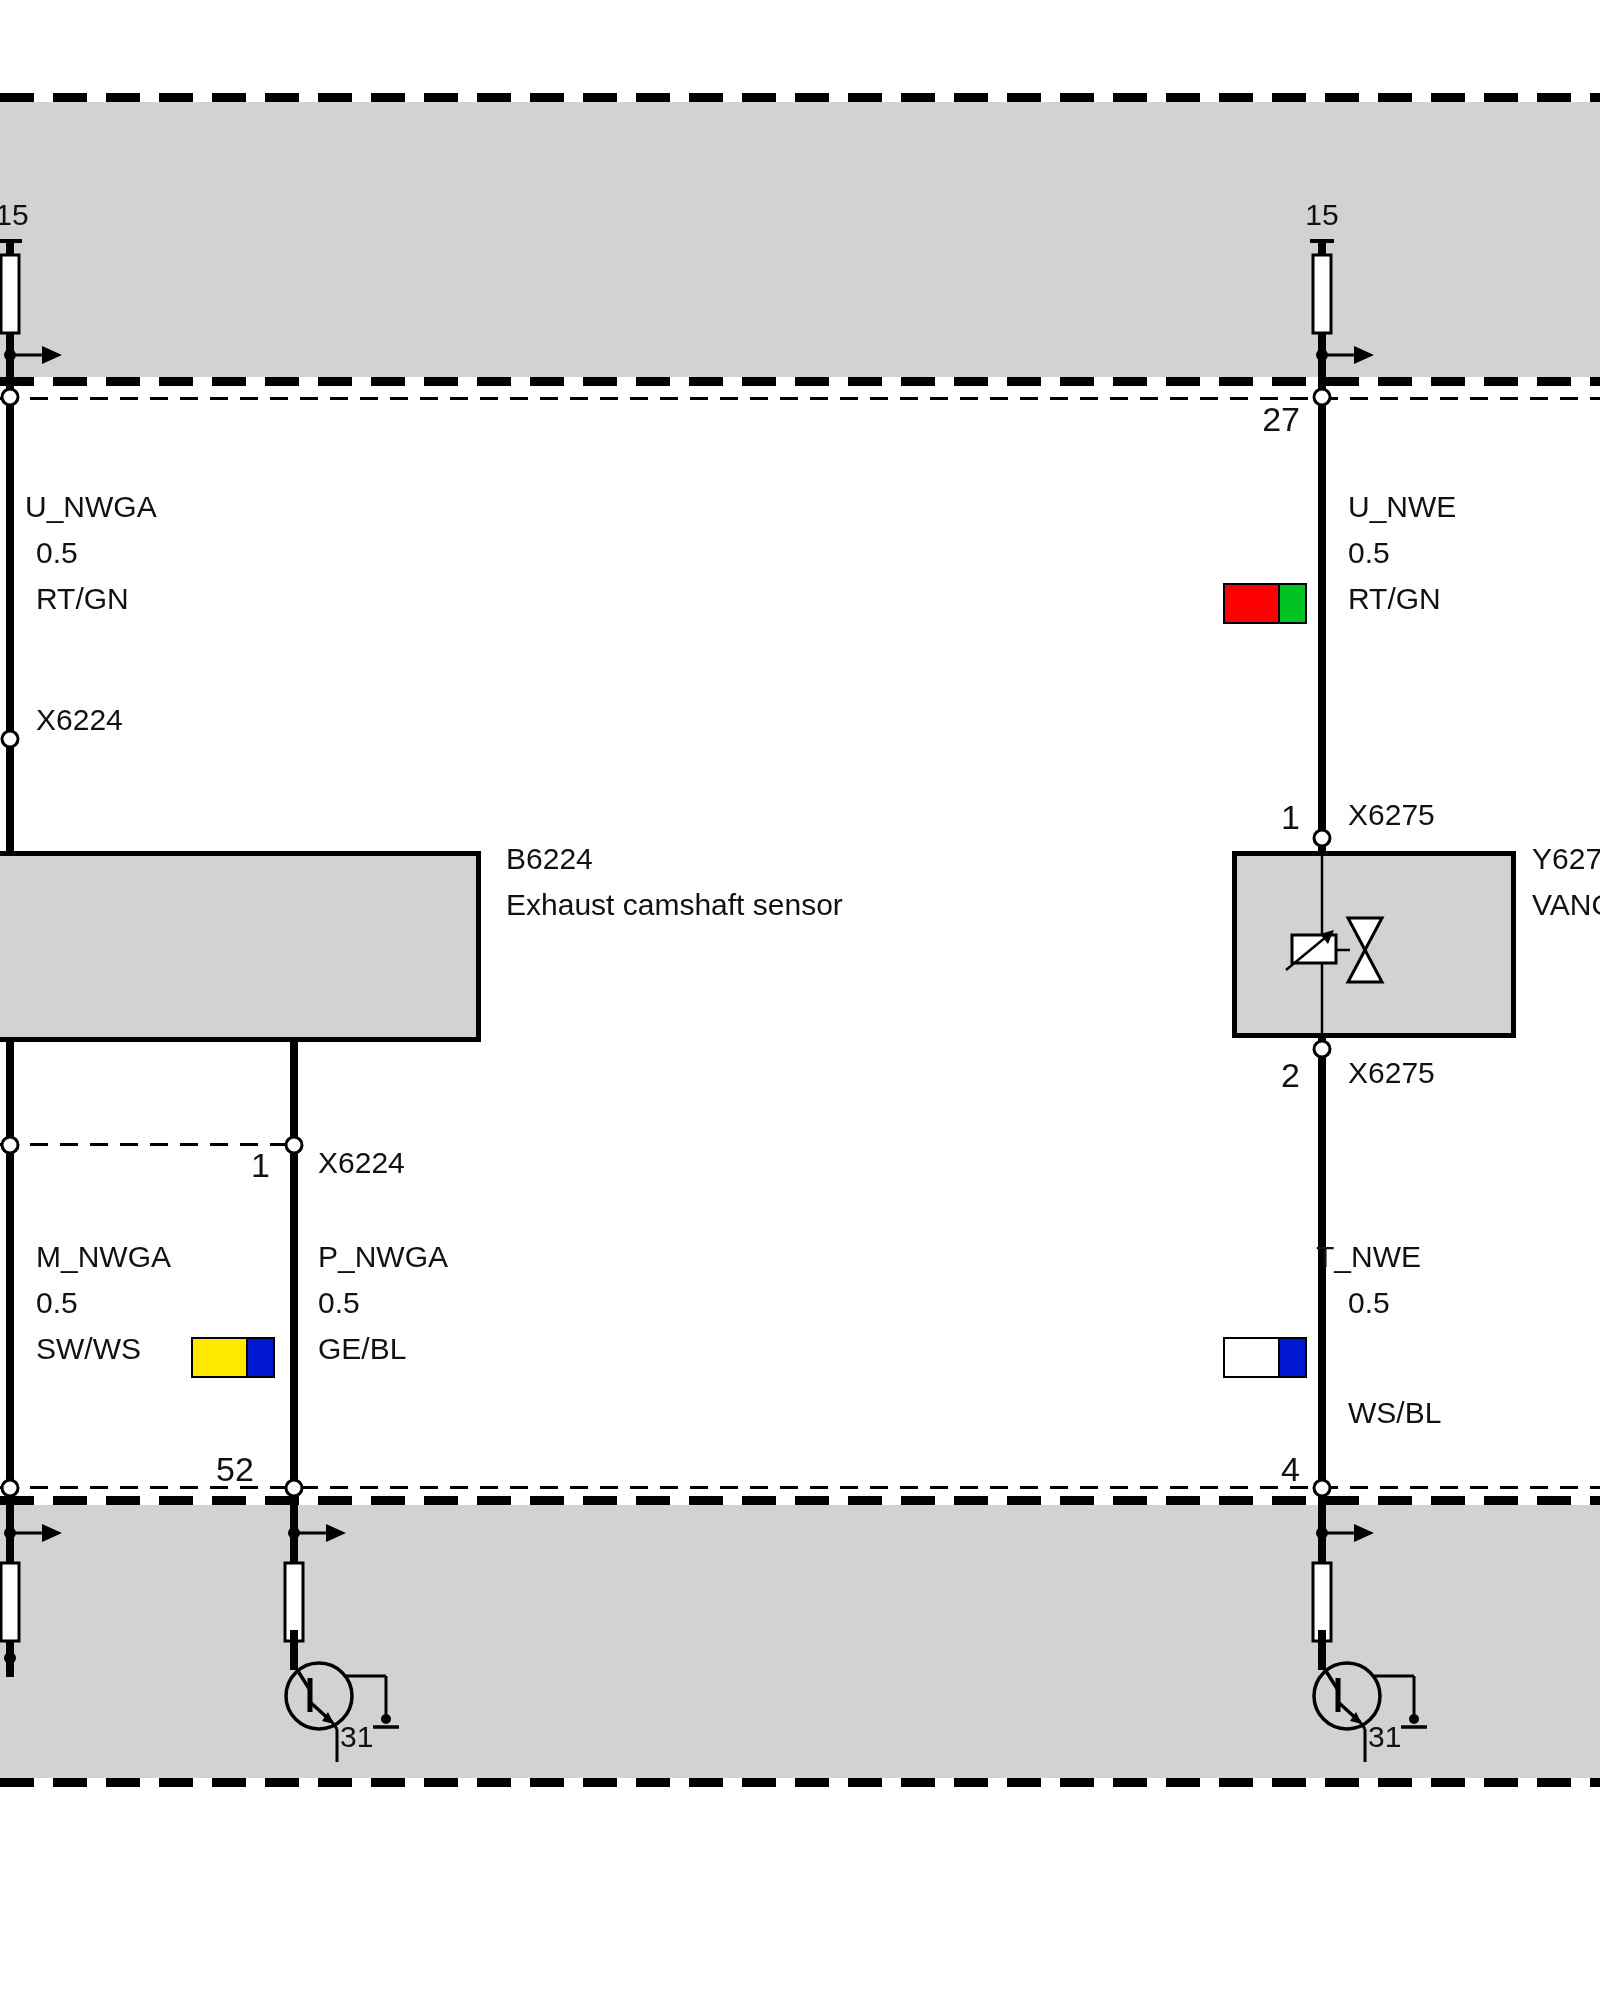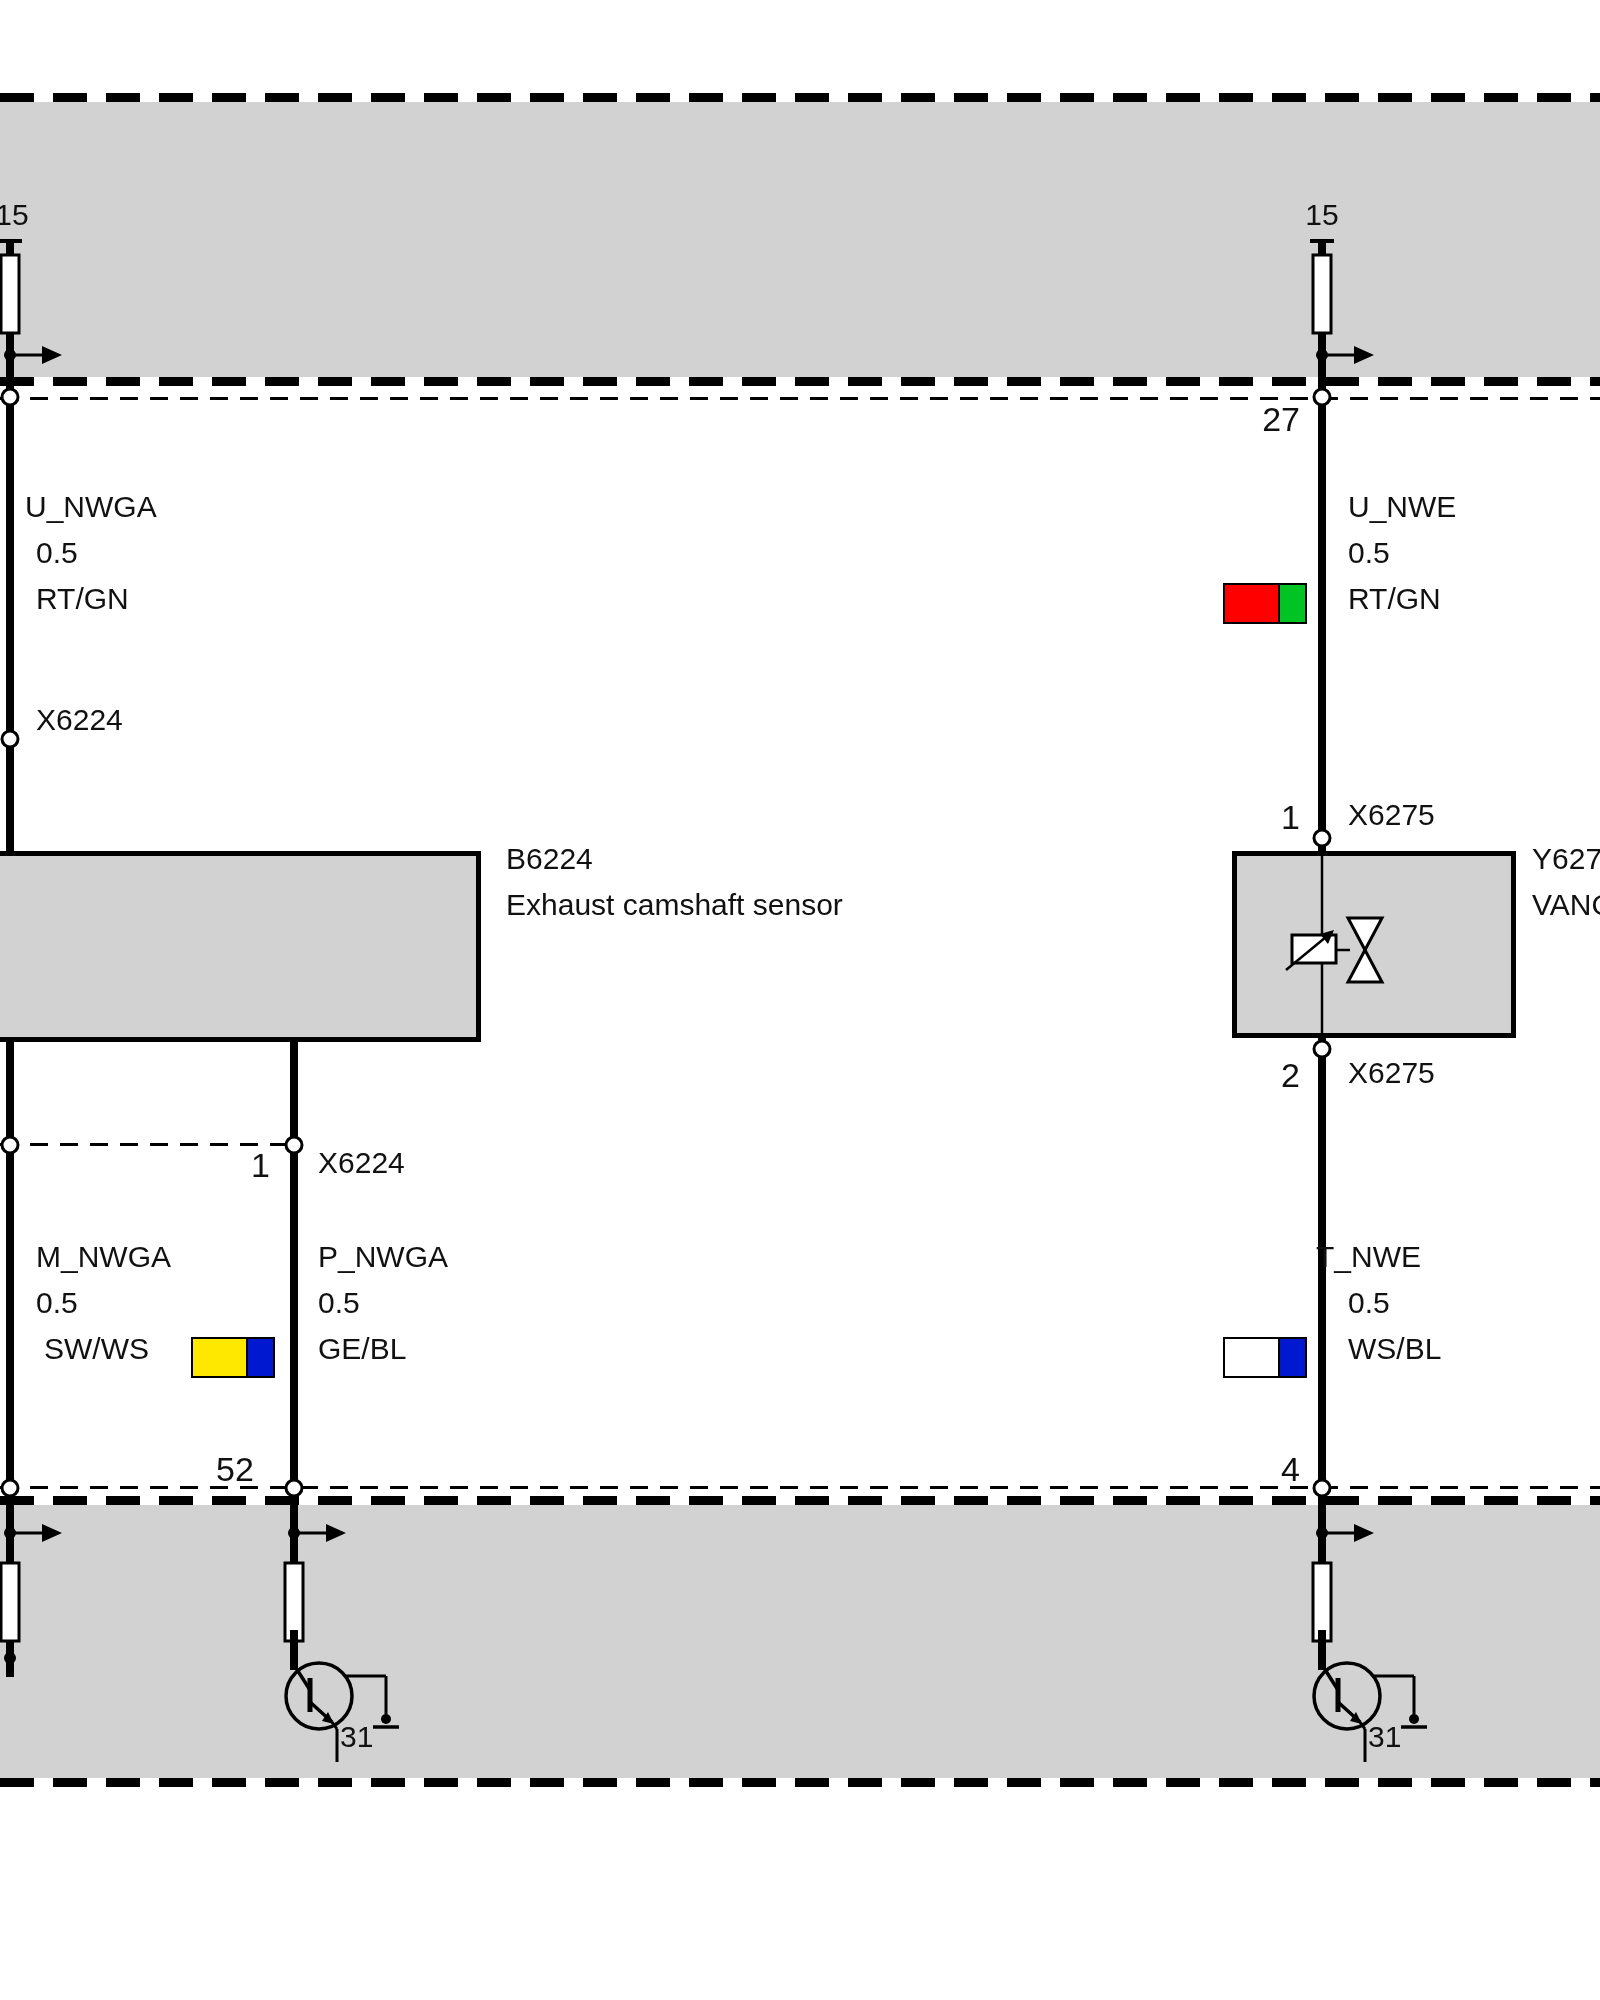--- a/index.html
+++ b/index.html
@@ -202,27 +202,27 @@
 <div class="lbl" style="left:1532px;top:888px;">VANOS</div>
 
 <div class="pin" style="left:1230px;top:1056px;">2</div>
 <div class="lbl" style="left:1348px;top:1056px;">X6275</div>
 
 <div class="pin" style="left:200px;top:1146px;">1</div>
 <div class="lbl" style="left:318px;top:1146px;">X6224</div>
 
 <div class="lbl" style="left:36px;top:1240px;">M_NWGA</div>
 <div class="lbl" style="left:36px;top:1286px;">0.5</div>
-<div class="lbl" style="left:36px;top:1332px;margin-left:8px;">SW/WS</div>
+<div class="lbl" style="left:36px;top:1332px;">SW/WS</div>
 
 <div class="lbl" style="left:318px;top:1240px;">P_NWGA</div>
 <div class="lbl" style="left:318px;top:1286px;">0.5</div>
 <div class="lbl" style="left:318px;top:1332px;">GE/BL</div>
 
 <div class="lbl" style="left:1316px;top:1240px;text-align:center;">T_NWE</div>
 <div class="lbl" style="left:1348px;top:1286px;">0.5</div>
-<div class="lbl" style="left:1348px;top:1332px;">WS/BL</div>
+<div class="lbl" style="left:1348px;top:1396px;">WS/BL</div>
 
 <div class="pin" style="left:200px;top:1450px;text-align:center;">52</div>
 <div class="pin" style="left:1230px;top:1450px;">4</div>
 
 <div class="lbl" style="left:340px;top:1720px;">31</div>
 <div class="lbl" style="left:1368px;top:1720px;">31</div>
 
 </body></html>

